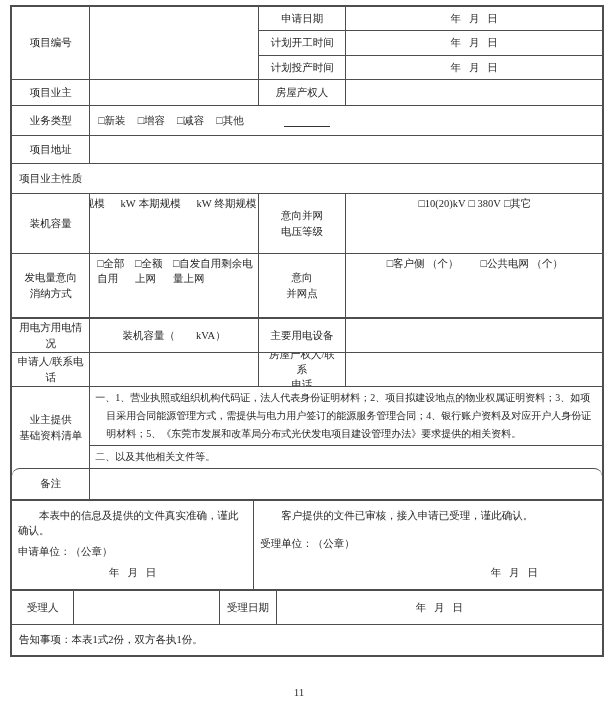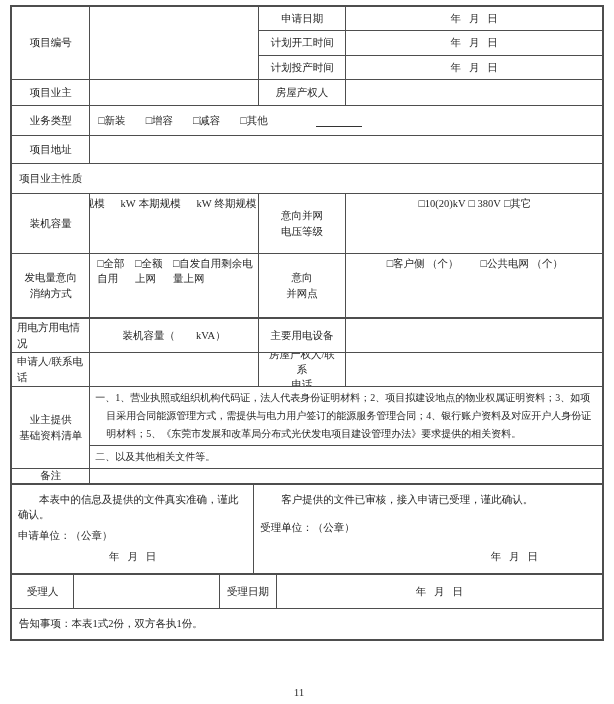--- a/index.html
+++ b/index.html
@@ -12,39 +12,39 @@
     border:2px solid #4e4e4e;box-sizing:border-box;background:#fff;
   }
   .row{display:flex;box-sizing:border-box;}
   .row+.row{border-top:1px solid #4e4e4e;}
   .row.thick{border-top:2px solid #4e4e4e;}
   .cell{
     box-sizing:border-box;display:flex;align-items:center;
     font-size:10.5px;line-height:1.45;padding:2px 5px;overflow:hidden;
   }
   .cell+.cell{border-left:1px solid #4e4e4e;}
-  .center{justify-content:center;}
+  .center{justify-content:center;text-align:center;}
   .colstack{flex-direction:row;justify-content:center;align-items:flex-start;gap:3px;padding-left:7px;}
   .pre{white-space:pre;}
   .ml{white-space:pre-line;text-align:center;}
   
   .w-a{width:13.1%;}.w-b{width:28.6%;}.w-c{width:14.7%;}.w-d{width:43.6%;}
   .w-merged{width:86.9%;}
   
   .stack{flex-direction:column;align-items:stretch;padding:0;}
   .stack .subrow{display:flex;flex:1;box-sizing:border-box;}
   .stack .subrow+.subrow{border-top:1px solid #4e4e4e;}
   .sc-c{width:25.2%;}.sc-d{width:74.8%;}
   
   .h72{height:72px;}.h26{height:26px;}.h30{height:30px;}.h28{height:28px;}
   .h60{height:60px;}.h64{height:64px;}.h35{height:35px;}.h34{height:34px;}
-  .h82{height:82px;}.h27{height:15px;}.h90{height:90px;}.h31{height:31px;}
+  .h82{height:82px;}.h27{height:31px;border-radius:8px;}.h90{height:90px;}.h31{height:31px;}
   .sub58{flex:0 0 58px;}.sub24{flex:1;}
   
-  .opts{display:flex;gap:20px;align-items:center;padding-left:8px;}
+  .opts{display:flex;gap:12px;align-items:center;padding-left:8px;}
   .opts-wide{gap:18px;}
   .blank{width:46px;height:11px;border-bottom:1px solid #333;margin-left:28px;}
   
   .mat{align-items:center;}
   .hang{display:block;width:100%;font-size:10px;line-height:18px;padding-left:11px;text-indent:-11px;}
   .item2{font-size:10px;}
   
   .confirm{flex-direction:column;align-items:stretch;justify-content:space-between;padding:7px 6px 9px 6px;}
   .cf-l{width:40.9%;}.cf-r{width:59.1%;}
   .stmt{text-indent:21px;}

